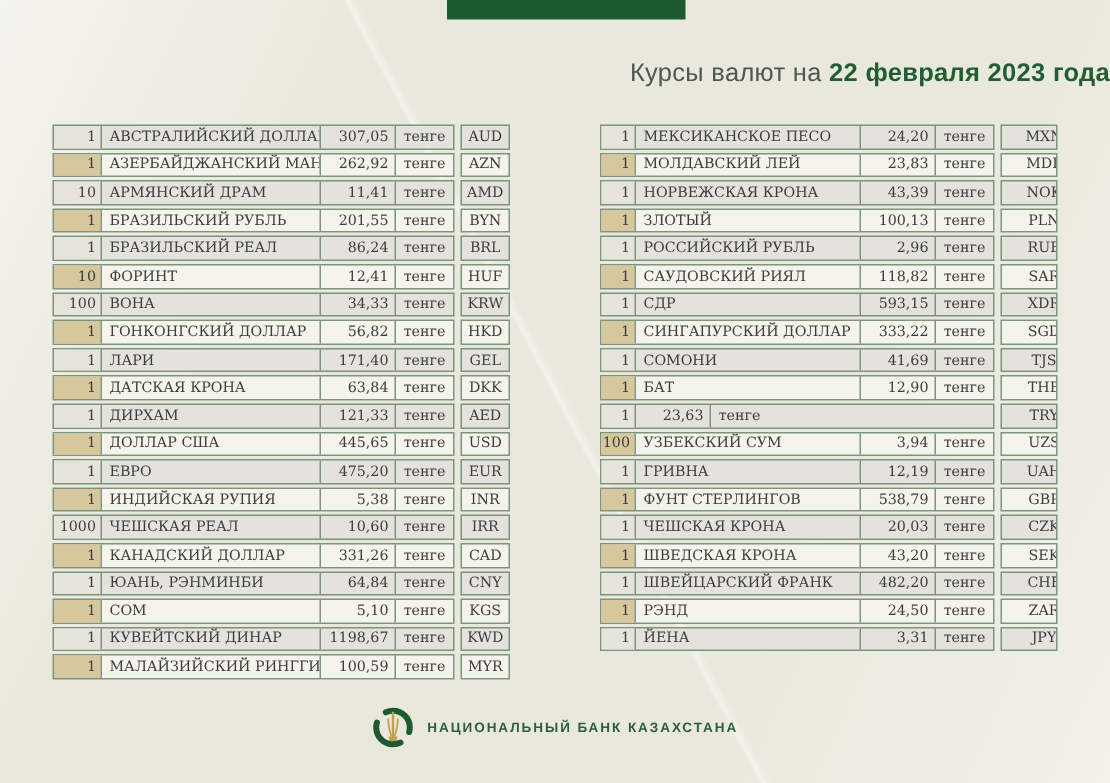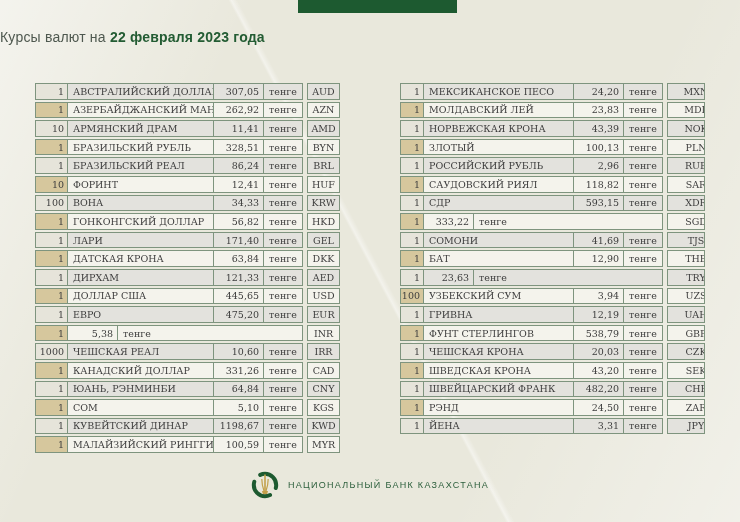--- a/index.html
+++ b/index.html
@@ -13,23 +13,23 @@
       #e9e8dc;
     overflow: hidden;
     font-family: "Liberation Sans", sans-serif;
   }
   .tab {
     position: absolute; top: 0; left: 298px;
     width: 159px; height: 13px;
     background: #1d5a30;
   }
   .title {
-    position: absolute; top: 29px; left: 0; right: 0;
-    text-align: left;
-    font-size: 14px; color: #4e584f;
+    position: absolute; top: 39px; left: 0; right: 0;
+    text-align: right;
+    font-size: 17px; color: #4e584f;
     letter-spacing: .2px;
   }
   .title b { color: #235c33; font-weight: bold; }
 
   .rates-table { position: absolute; top: 83px; }
   .rates-table.left  { left: 35px;  width: 305px; }
   .rates-table.right { left: 400px; width: 305px; }
 
   .row { display: flex; height: 16.6px; margin-bottom: 2px;
          font-family: "DejaVu Serif", serif; font-size: 9.5px; color: #3d3d3d; }
@@ -51,21 +51,21 @@
   .row.odd  .main, .row.odd  .code { background: #e3e2dd; }
   .row.odd  .qty  { background: #e6e4da; }
   .row.even .main, .row.even .code { background: #f4f3ec; }
   .row.even .qty  { background: #d6c79d; }
 
   .footer {
     position: absolute; top: 471px; left: 0; right: 0;
     display: flex; justify-content: center; align-items: center; gap: 9px;
   }
   .bank {
-    font-size: 9px; font-weight: normal; color: #2b5e3b;
+    font-size: 9px; font-weight: bold; color: #2b5e3b;
     letter-spacing: 1.3px;
   }
 </style>
 </head>
 <body>
 
 <div class="page">
 
   <div class="tab"></div>
 
@@ -99,21 +99,21 @@
           <div class="cell name">АРМЯНСКИЙ ДРАМ</div>
           <div class="cell rate">11,41</div>
           <div class="cell unit">тенге</div>
         </div>
         <div class="cell code">AMD</div>
       </div>
       <div class="row even">
         <div class="main">
           <div class="cell qty">1</div>
           <div class="cell name">БРАЗИЛЬСКИЙ РУБЛЬ</div>
-          <div class="cell rate">328,51</div>
+          <div class="cell rate">201,55</div>
           <div class="cell unit">тенге</div>
         </div>
         <div class="cell code">BYN</div>
       </div>
       <div class="row odd">
         <div class="main">
           <div class="cell qty">1</div>
           <div class="cell name">БРАЗИЛЬСКИЙ РЕАЛ</div>
           <div class="cell rate">86,24</div>
           <div class="cell unit">тенге</div>
@@ -188,20 +188,21 @@
           <div class="cell qty">1</div>
           <div class="cell name">ЕВРО</div>
           <div class="cell rate">475,20</div>
           <div class="cell unit">тенге</div>
         </div>
         <div class="cell code">EUR</div>
       </div>
       <div class="row even">
         <div class="main">
           <div class="cell qty">1</div>
+          <div class="cell name">ИНДИЙСКАЯ РУПИЯ</div>
           <div class="cell rate">5,38</div>
           <div class="cell unit">тенге</div>
         </div>
         <div class="cell code">INR</div>
       </div>
       <div class="row odd">
         <div class="main">
           <div class="cell qty">1000</div>
           <div class="cell name">ЧЕШСКАЯ РЕАЛ</div>
           <div class="cell rate">10,60</div>
@@ -315,20 +316,21 @@
           <div class="cell qty">1</div>
           <div class="cell name">СДР</div>
           <div class="cell rate">593,15</div>
           <div class="cell unit">тенге</div>
         </div>
         <div class="cell code">XDR</div>
       </div>
       <div class="row even">
         <div class="main">
           <div class="cell qty">1</div>
+          <div class="cell name">СИНГАПУРСКИЙ ДОЛЛАР</div>
           <div class="cell rate">333,22</div>
           <div class="cell unit">тенге</div>
         </div>
         <div class="cell code">SGD</div>
       </div>
       <div class="row odd">
         <div class="main">
           <div class="cell qty">1</div>
           <div class="cell name">СОМОНИ</div>
           <div class="cell rate">41,69</div>

